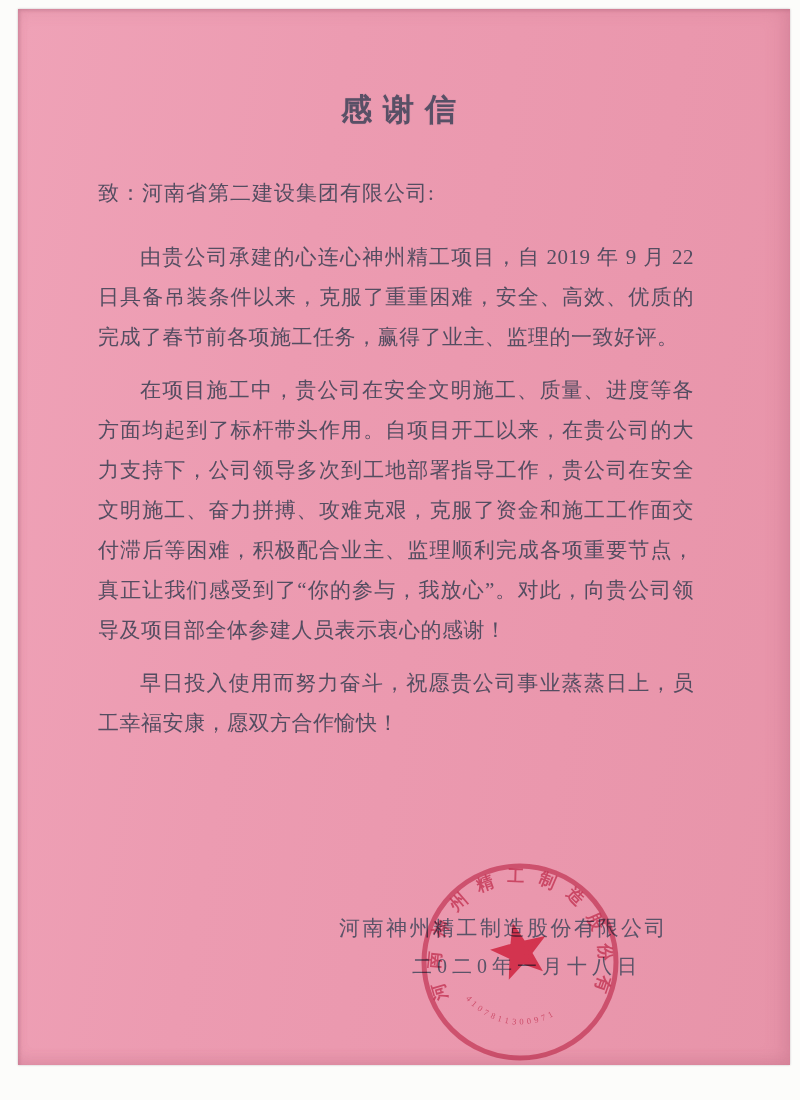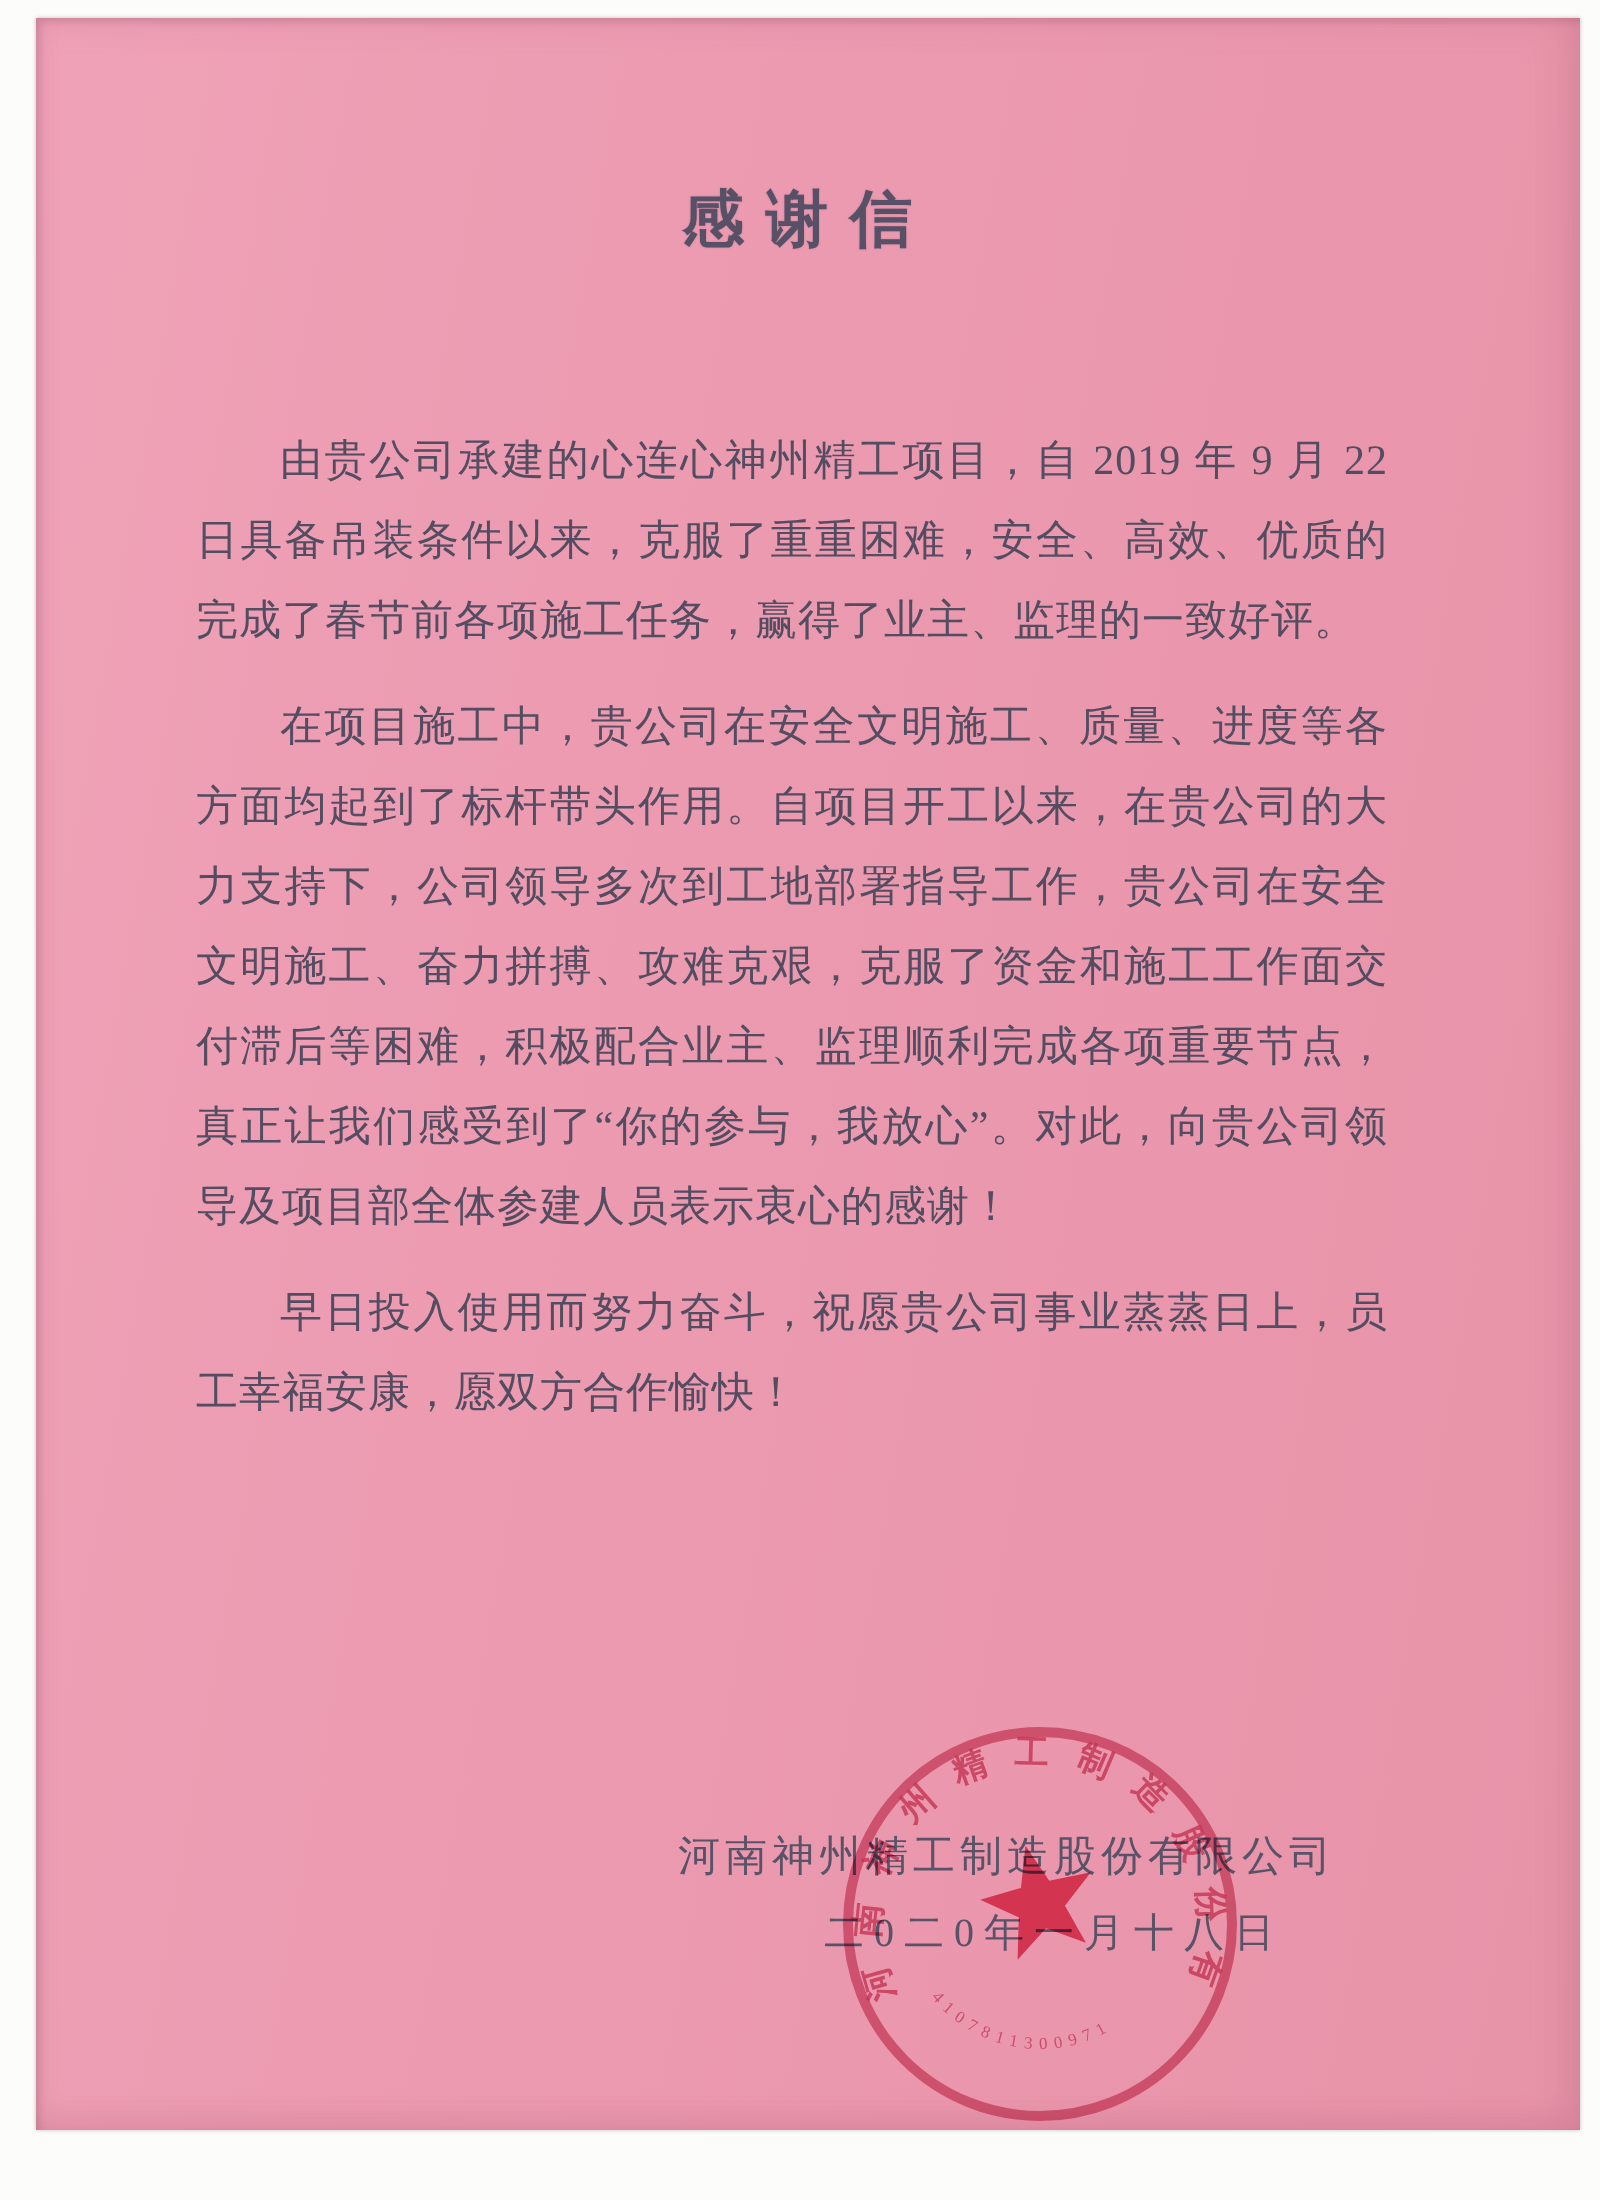--- a/index.html
+++ b/index.html
@@ -34,21 +34,21 @@
   }
   .salutation {
     position: absolute;
     top: 170px; left: 80px; right: 96px;
     font-size: 21px;
     color: #544d61;
     letter-spacing: 1px;
   }
   .body-text {
     position: absolute;
-    top: 201px; left: 80px; right: 96px;
+    top: 228px; left: 80px; right: 96px;
     font-size: 21px;
     line-height: 40px;
     color: #544d61;
     text-align: justify;
     letter-spacing: 0.5px;
   }
   .body-text p {
     margin: 0 0 13px 0;
     text-indent: 2em;
   }
@@ -81,20 +81,21 @@
   .seal .ring-text { font-size: 17px; letter-spacing: 13px; font-weight: bold; }
   .seal .num-text  { font-size: 8.5px; letter-spacing: 3.5px; }
 </style>
 </head>
 <body>
 
 <div class="paper">
 
   <div class="letter-title">感谢信</div>
 
+  <div class="salutation">致：河南省第二建设集团有限公司:</div>
 
   <div class="body-text">
     <p>由贵公司承建的心连心神州精工项目，自 2019 年 9 月 22 日具备吊装条件以来，克服了重重困难，安全、高效、优质的完成了春节前各项施工任务，赢得了业主、监理的一致好评。</p>
     <p>在项目施工中，贵公司在安全文明施工、质量、进度等各方面均起到了标杆带头作用。自项目开工以来，在贵公司的大力支持下，公司领导多次到工地部署指导工作，贵公司在安全文明施工、奋力拼搏、攻难克艰，克服了资金和施工工作面交付滞后等困难，积极配合业主、监理顺利完成各项重要节点，真正让我们感受到了“你的参与，我放心”。对此，向贵公司领导及项目部全体参建人员表示衷心的感谢！</p>
     <p>早日投入使用而努力奋斗，祝愿贵公司事业蒸蒸日上，员工幸福安康，愿双方合作愉快！</p>
   </div>
 
   <div class="sig-name">河南神州精工制造股份有限公司</div>
   <div class="sig-date">二0二0年一月十八日</div>
 

